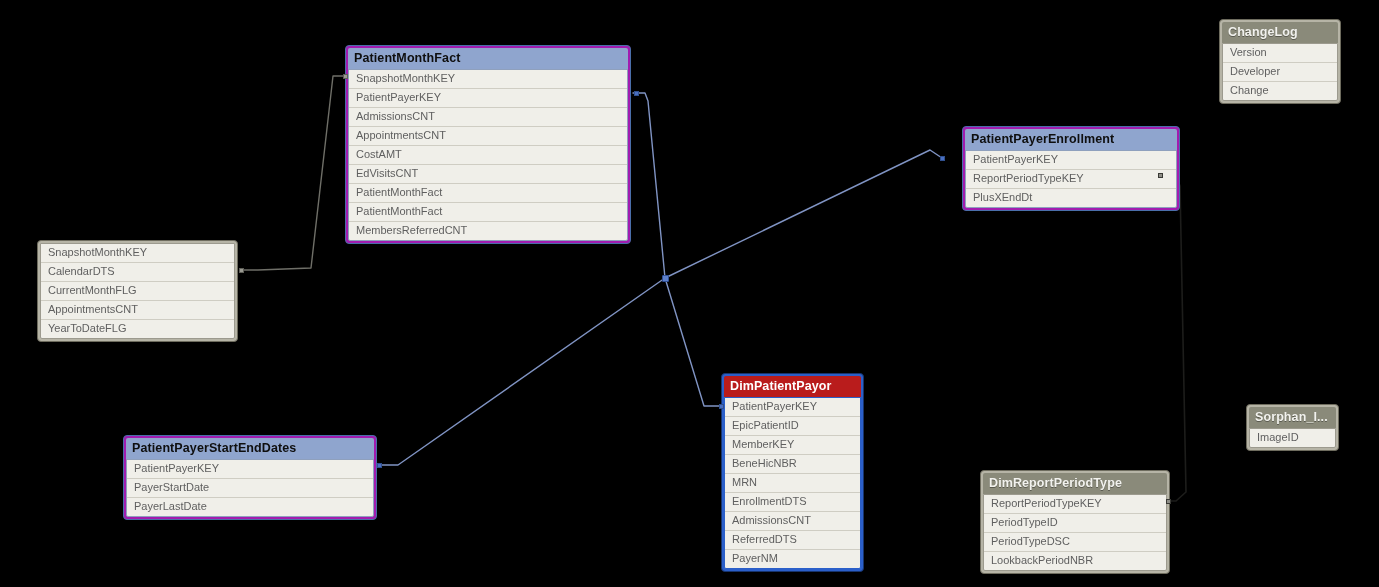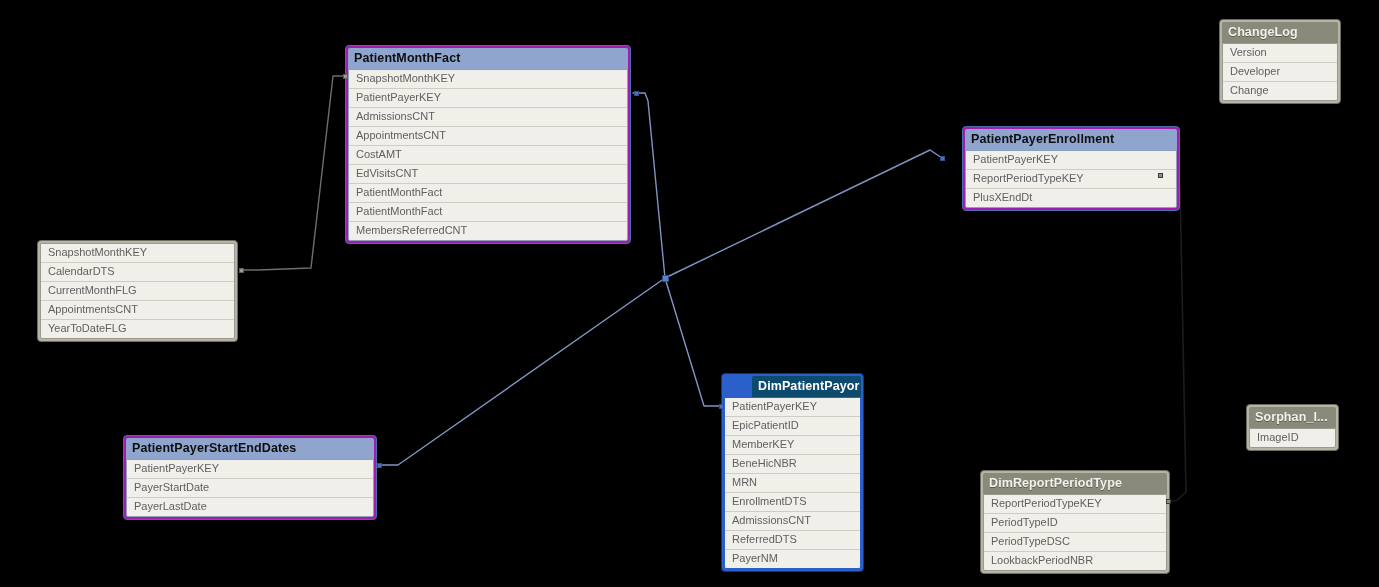--- a/index.html
+++ b/index.html
@@ -23,21 +23,21 @@
 
   .thead{
     font-size:12.5px;font-weight:bold;color:#1a1a1a;
     padding:3px 6px 4px 6px;
     letter-spacing:.1px;
     white-space:nowrap;overflow:hidden;
     border-radius:2px 2px 0 0;
   }
   .blue .thead{background:#8fa5ce;color:#0f0f0f;}
   .gray .thead{background:#8a8a7a;color:#f2f2ee;text-shadow:0 1px 0 rgba(0,0,0,.35);}
-  .sel  .thead{background:#0c4a6e;color:#ffffff;margin-left:28px;}
+  .sel  .thead{background:#b91c1c;color:#ffffff;}
 
   .tbody{
     background:#f0efe9;
     border:1px solid #9c9a8e;
     border-radius:0 0 2px 2px;
   }
   .blue .tbody{border-color:#8fa0bd;}
   .sel  .tbody{border-color:#2b5fc9;}
 
   .row{

